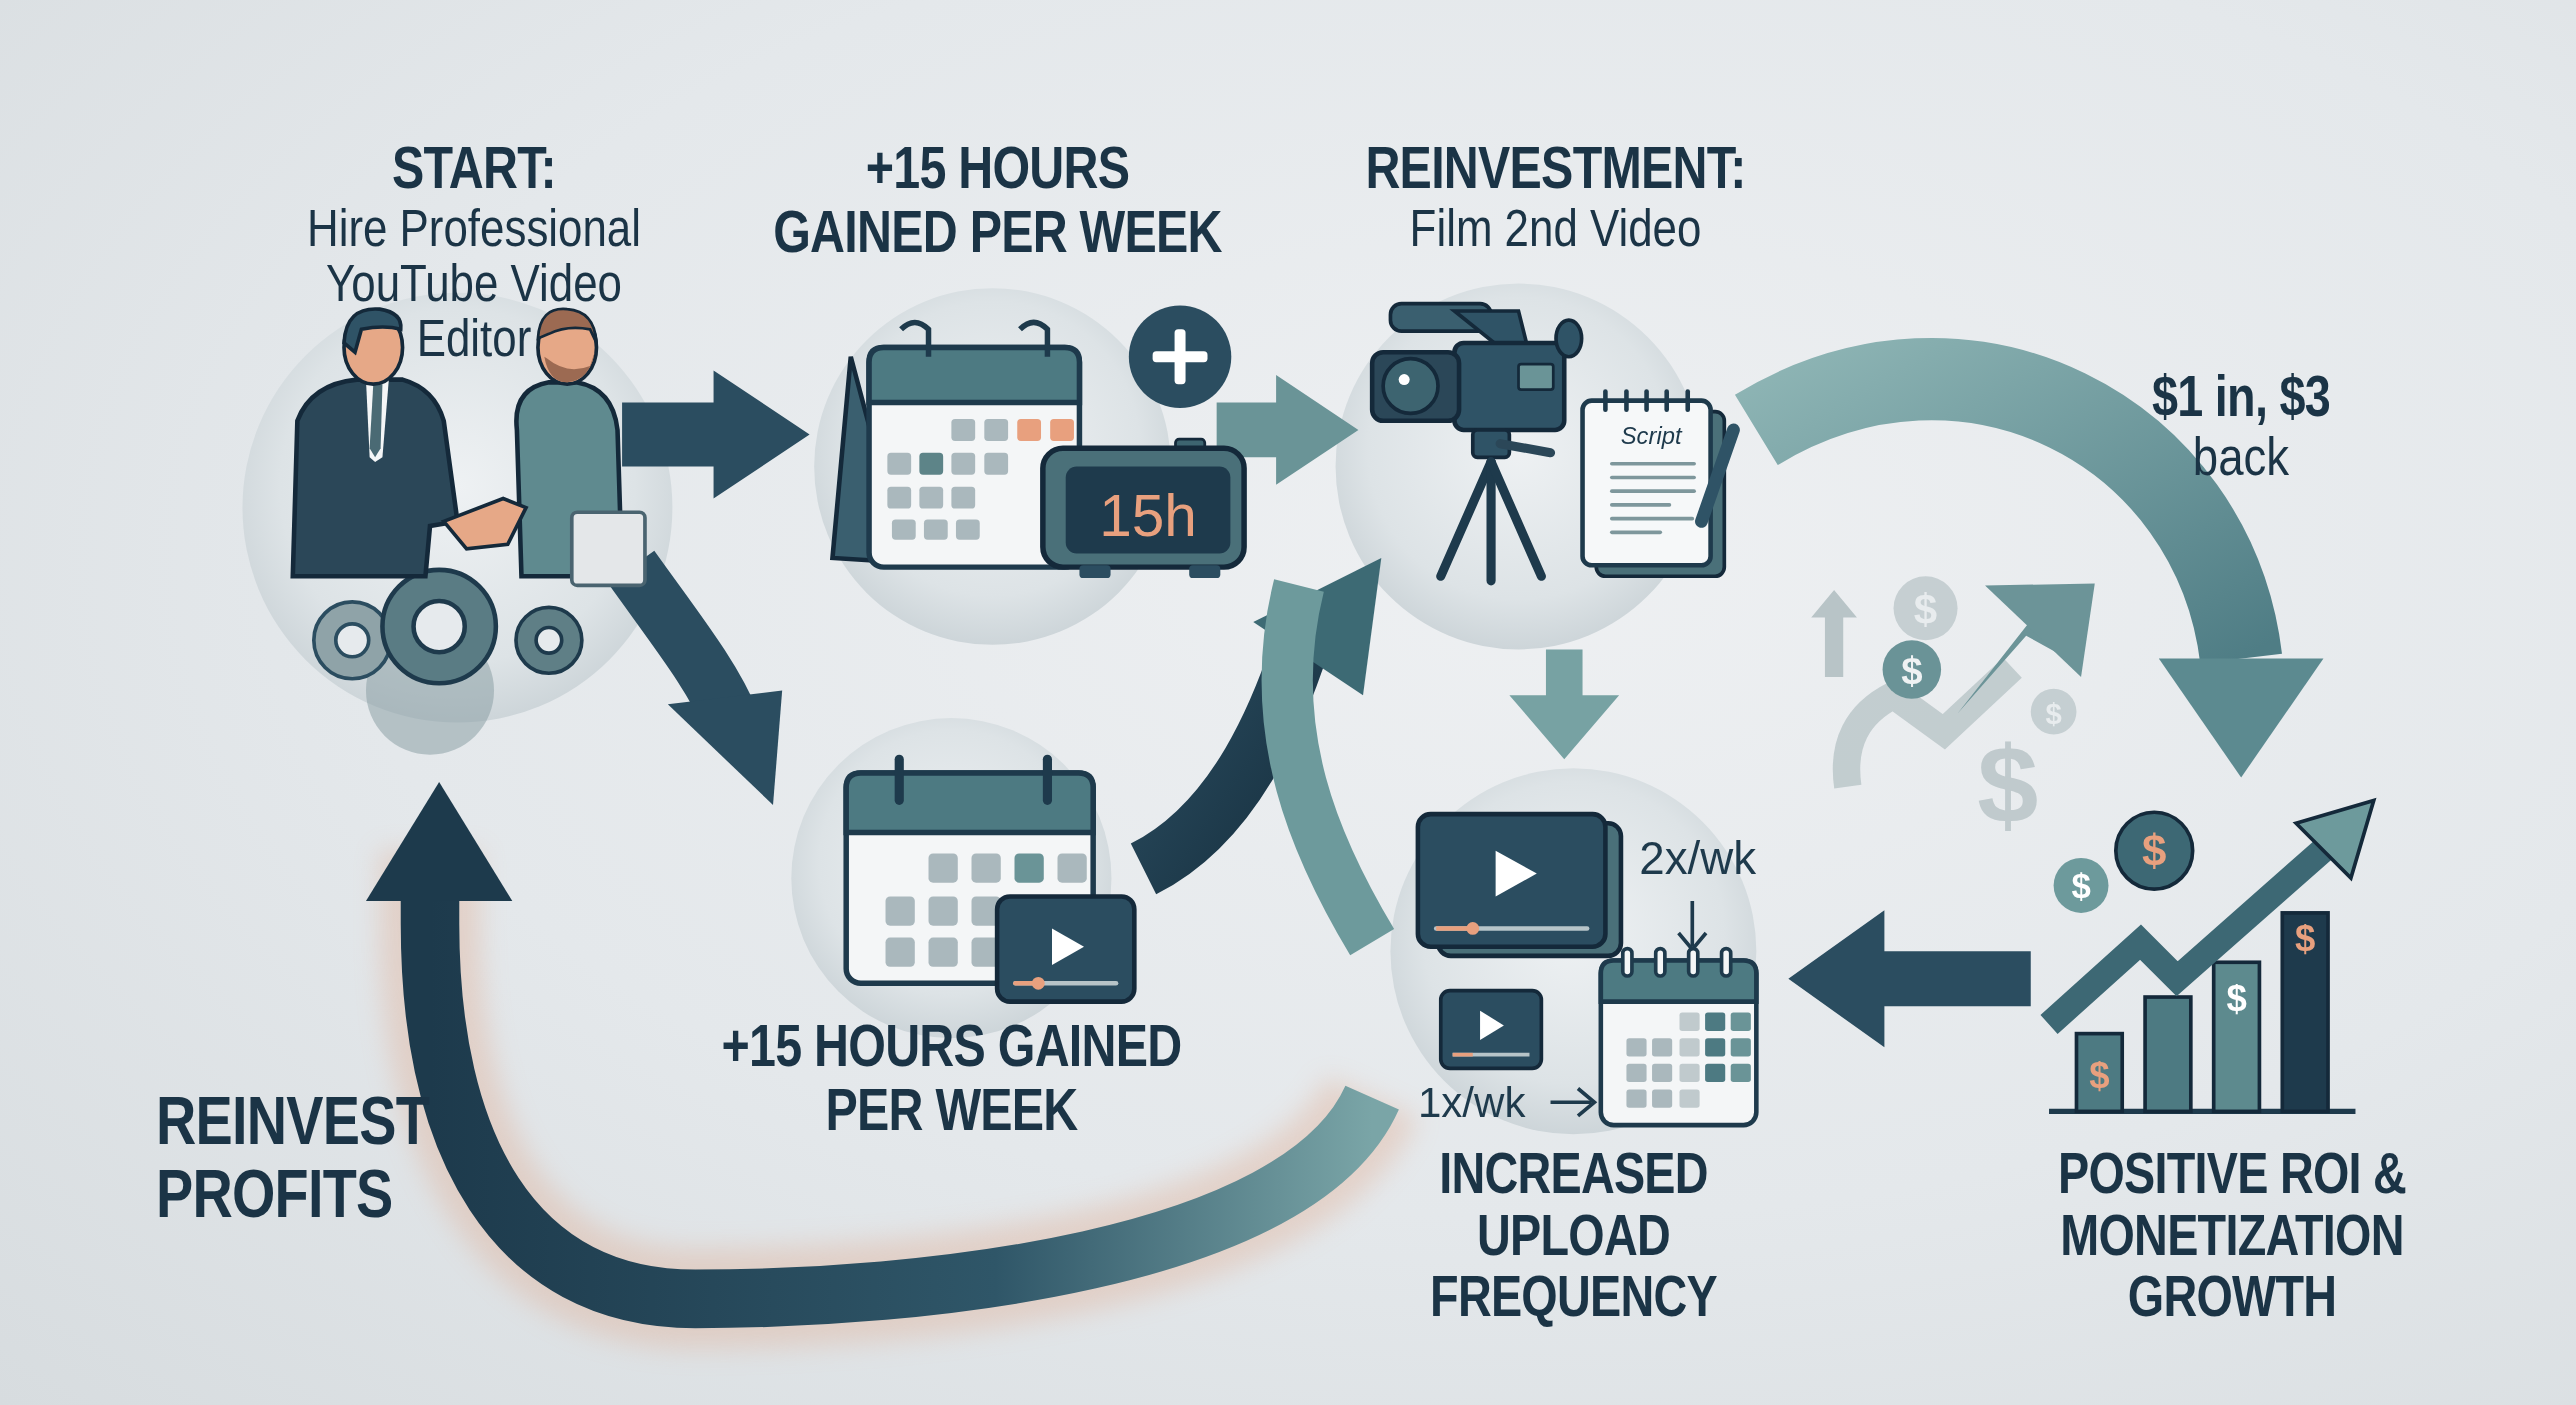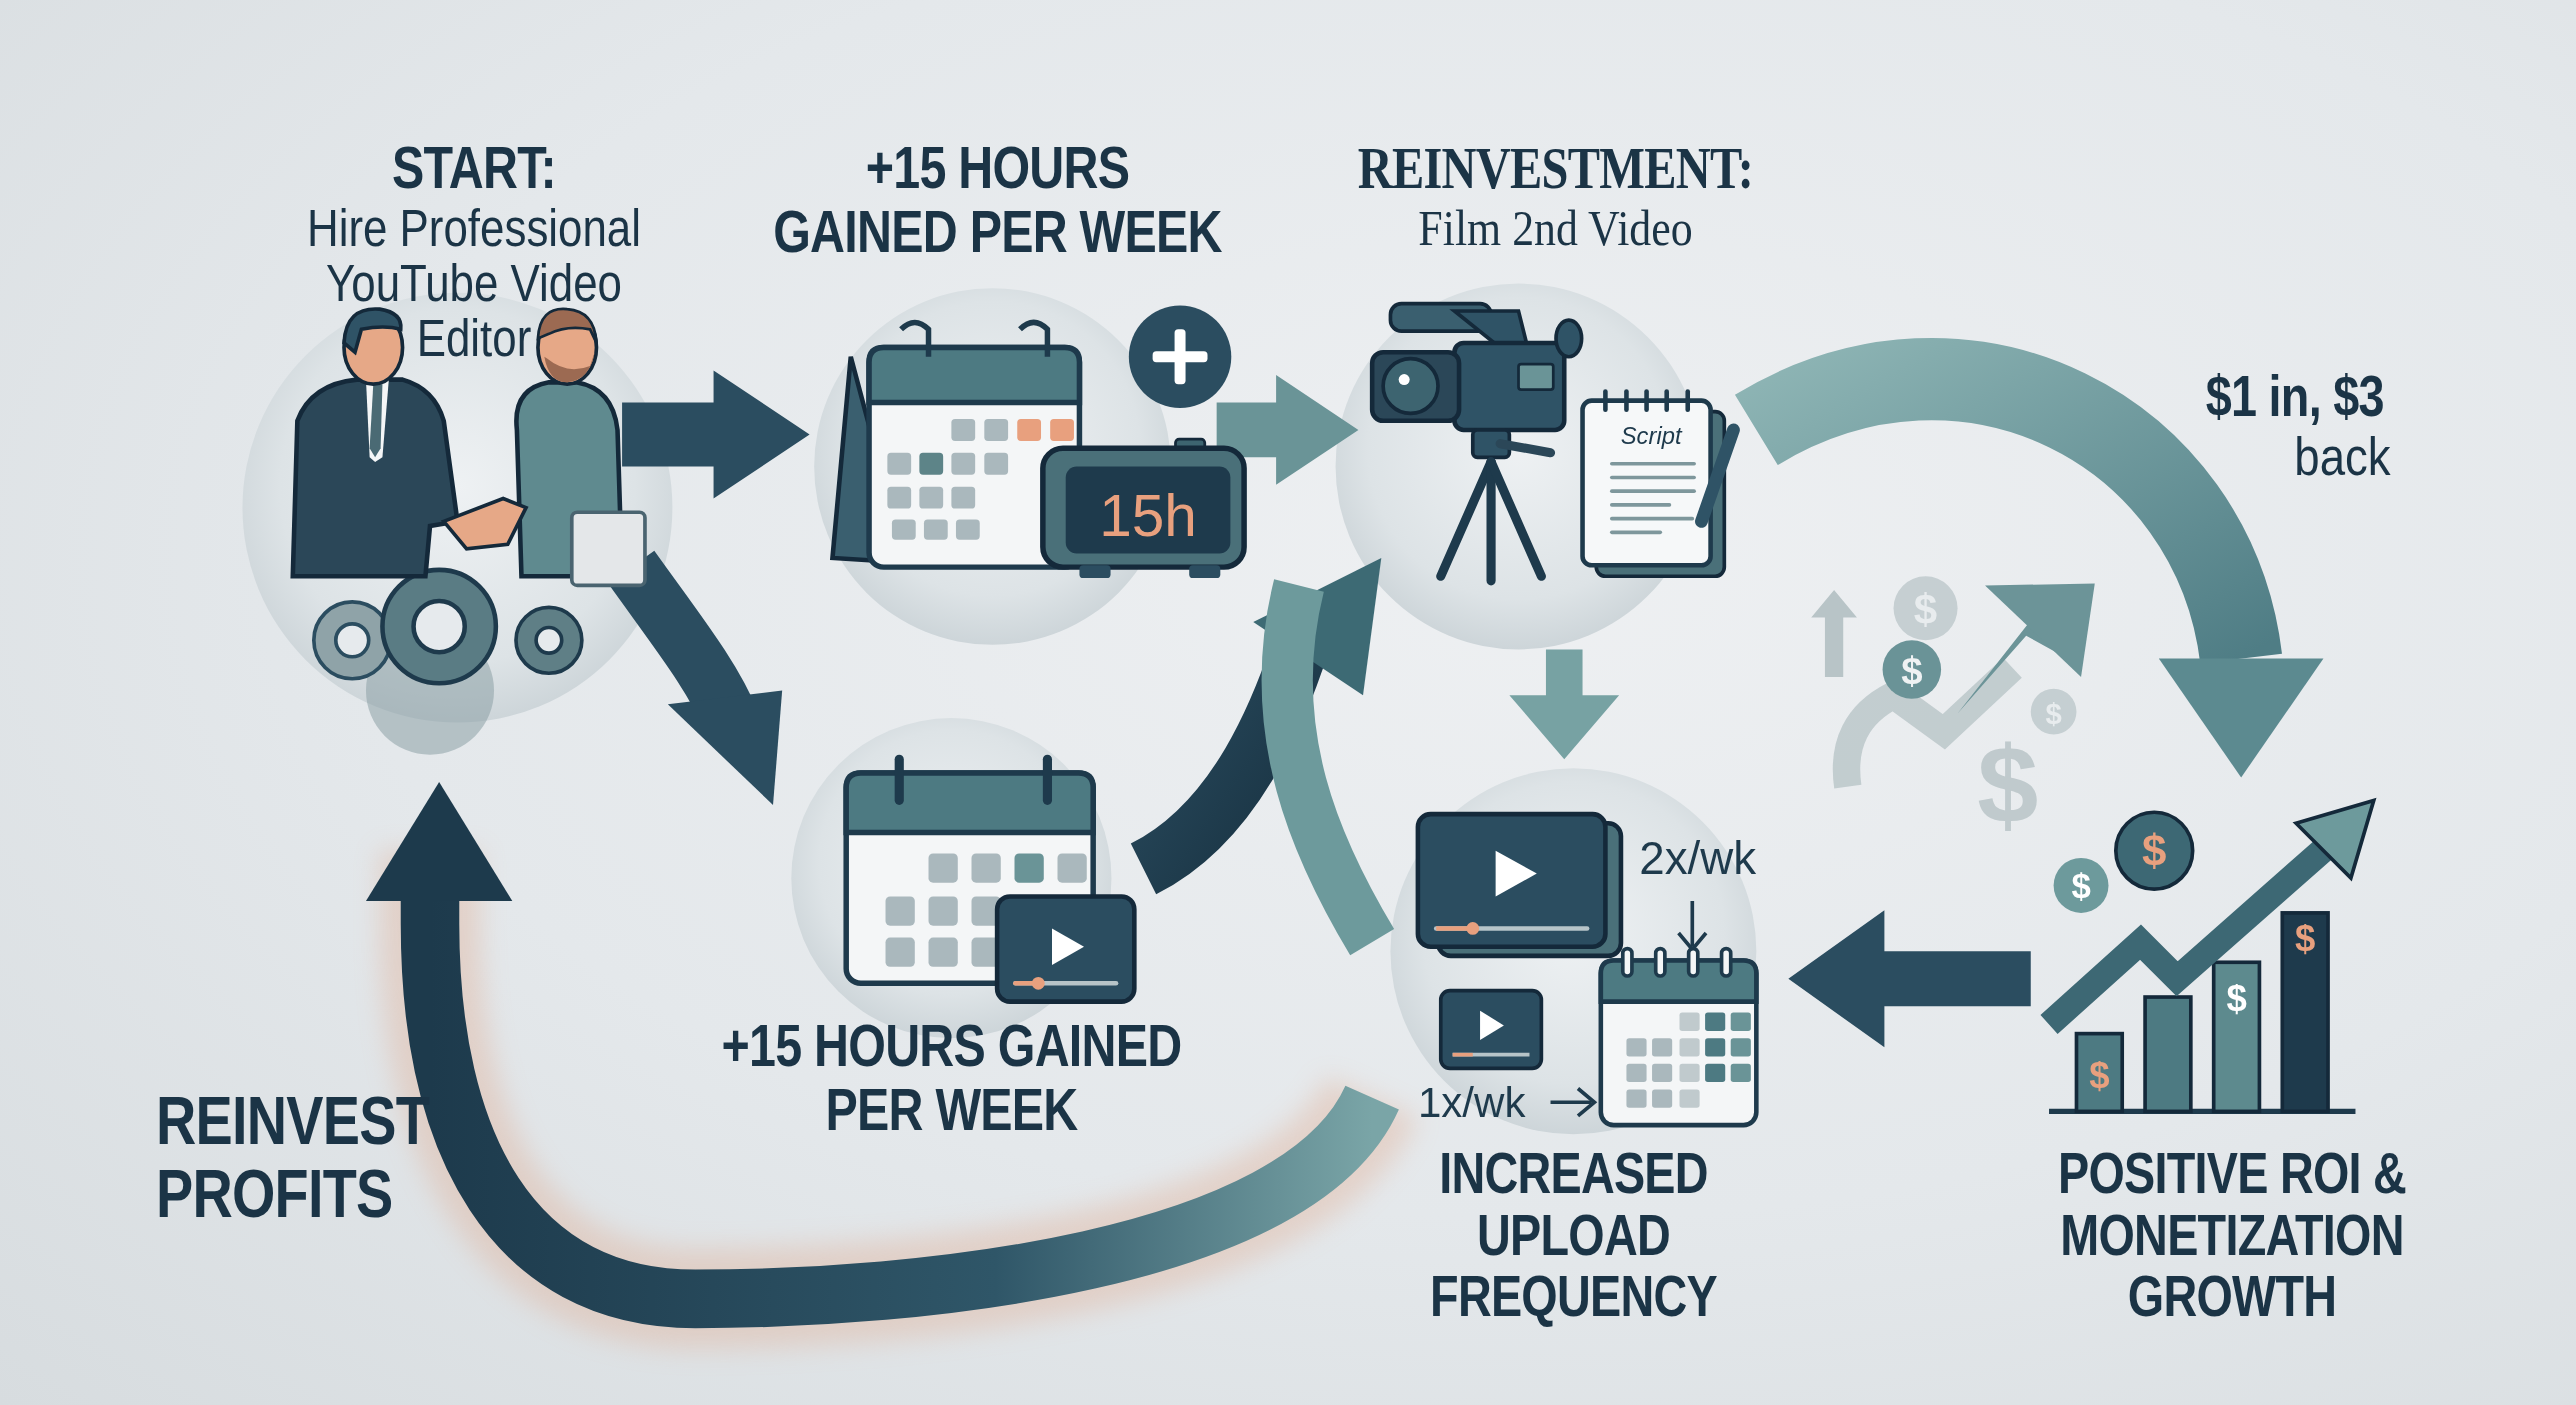--- a/index.html
+++ b/index.html
@@ -9,22 +9,22 @@
     font-family: "Liberation Sans", "DejaVu Sans", sans-serif;
     color: #1b3446;
   }
   .layer { position: absolute; left: 0; top: 0; width: 2576px; height: 1405px; }
   .label { position: absolute; text-align: center; color: #1b3446; line-height: 1.08; }
   .bold { font-weight: 700; letter-spacing: -0.9px; transform: scaleX(0.82); transform-origin: center top; }
   .cond { transform: scaleX(0.86); transform-origin: center top; }
   .h-start { left: 236px; top: 137px; width: 476px; font-size: 59px; }
   .sub { font-size: 51px; font-weight: 400; }
   .h-hours-top { left: 723px; top: 137px; width: 549px; font-size: 59px; }
-  .h-reinvestment { left: 1281px; top: 137px; width: 549px; font-size: 59px; font-family: Liberation Serif, serif; }
-  .h-roi-ratio { left: 2067px; top: 366px; width: 348px; font-size: 57px; text-align: right; }
+  .h-reinvestment { left: 1281px; top: 137px; width: 549px; font-size: 59px; }
+  .h-roi-ratio { left: 2067px; top: 366px; width: 348px; font-size: 57px; }
   .h-hours-bottom { left: 659px; top: 1015px; width: 585px; font-size: 59px; }
   .h-reinvest-profits { left: 156px; top: 1084px; width: 348px; font-size: 68px; text-align: left; transform-origin: left top; }
   .h-upload { left: 1354px; top: 1143px; width: 439px; font-size: 57px; }
   .h-positive { left: 1994px; top: 1143px; width: 476px; font-size: 57px; }
   svg text { font-family: "Liberation Sans", "DejaVu Sans", sans-serif; }
 </style>
 </head>
 <body>
 
 <svg class="layer" viewBox="0 0 2816 1536" xmlns="http://www.w3.org/2000/svg">

